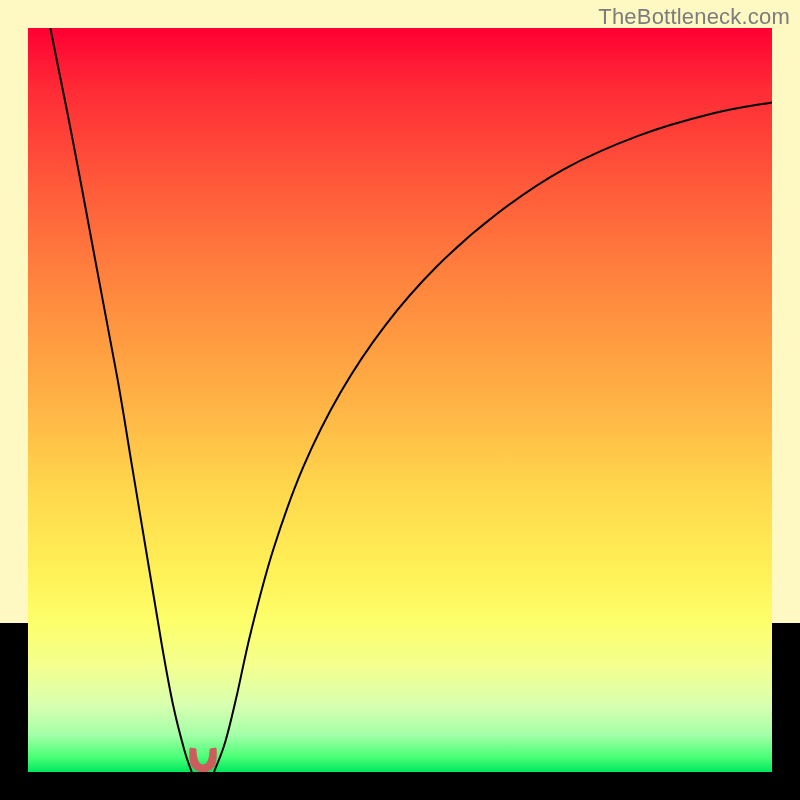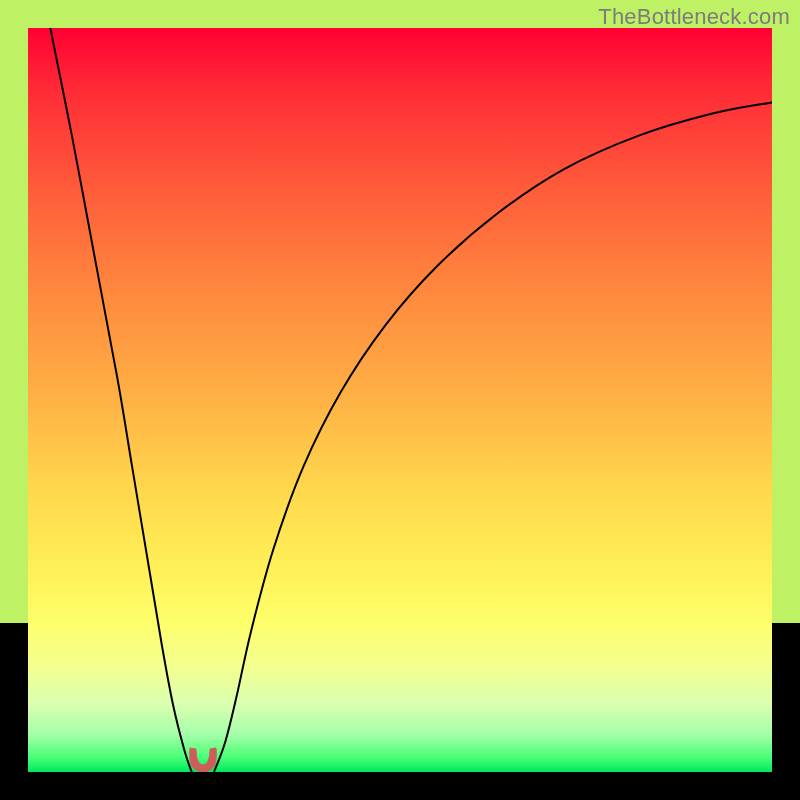--- a/index.html
+++ b/index.html
@@ -8,21 +8,21 @@
     width: 800px;
     height: 800px;
     background: #000;
     overflow: hidden;
     font-family: Arial, Helvetica, sans-serif;
   }
   .stage {
     position: relative;
     width: 800px;
     height: 623px;
-    background: #bef264;
+    background: #fef9c3;
     text-decoration: underline;
   }
   .plot-area {
     position: absolute;
     left: 28px;
     top: 28px;
     width: 744px;
     height: 744px;
     overflow: hidden;
   }

